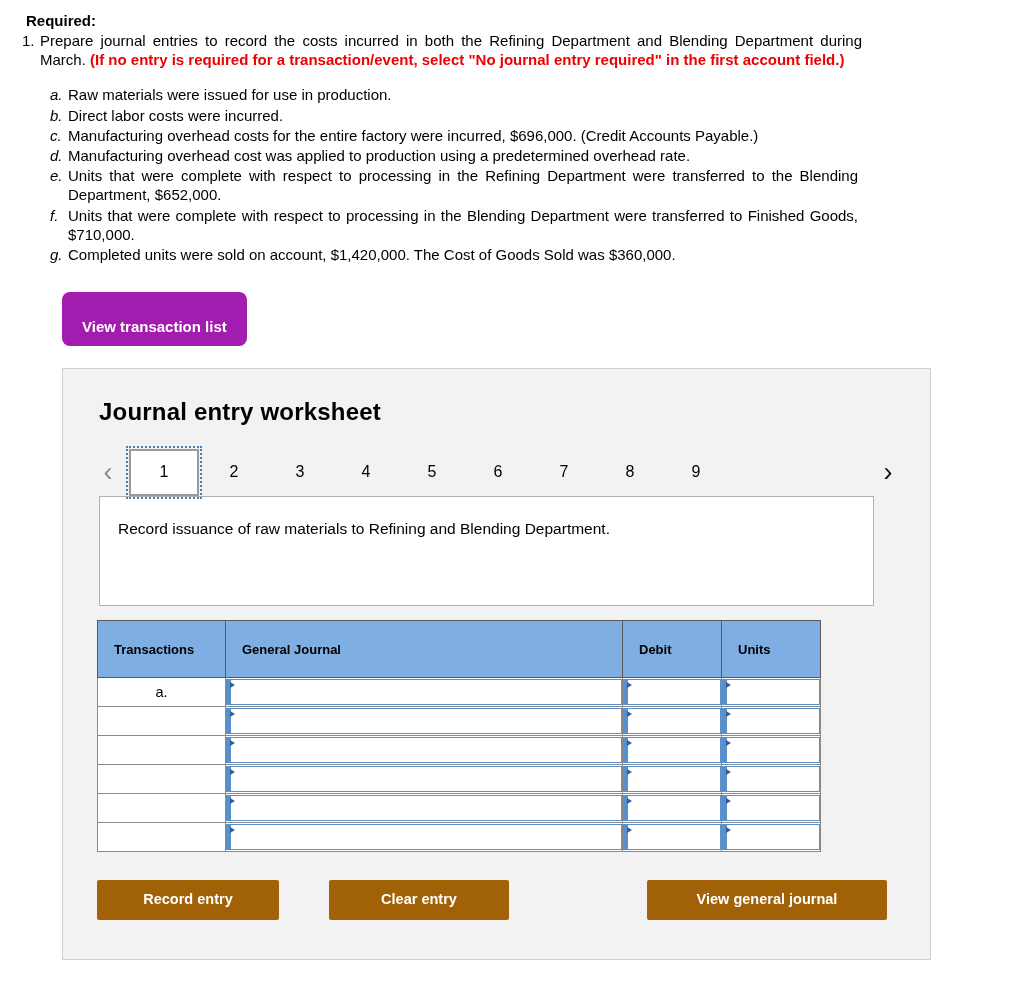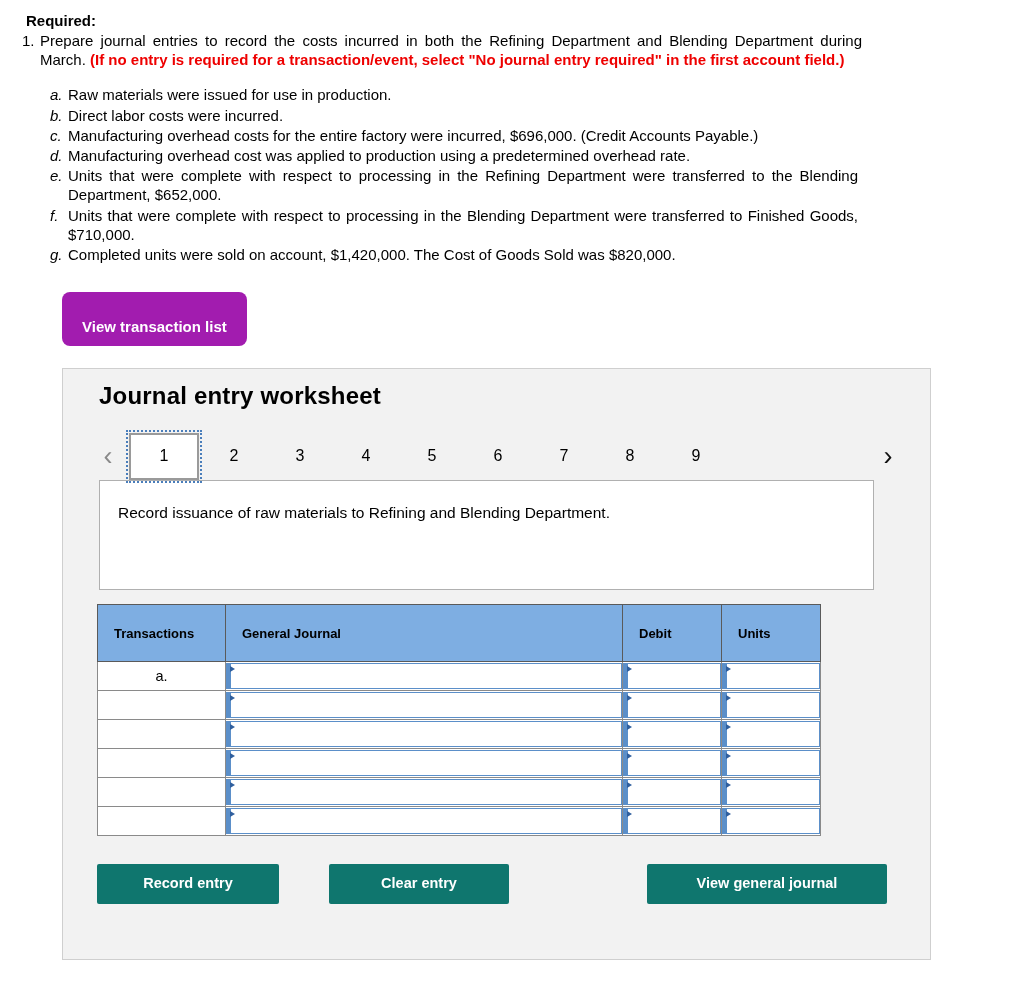--- a/index.html
+++ b/index.html
@@ -88,21 +88,21 @@
     width: 869px;
     min-height: 592px;
     background: #f2f2f2;
     border: 1px solid #cfcfcf;
     box-sizing: border-box;
   }
   .panel-title {
     font-size: 24px;
     font-weight: bold;
     letter-spacing: 0.2px;
-    margin: 13px 0 0 36px;
+    margin: 29px 0 0 36px;
   }
 
   
   .tabs {
     display: flex;
     align-items: center;
     margin: 22px 0 0 30px;
     width: 810px;
     height: 48px;
     position: relative;
@@ -219,21 +219,21 @@
   }
 
   
   .footer-btns {
     display: flex;
     align-items: center;
     margin: 28px 0 0 34px;
     width: 790px;
   }
   .btn-sm {
-    background: #0f766e;
+    background: #a16207;
     color: #ffffff;
     font-weight: bold;
     font-size: 14.5px;
     border: none;
     padding: 12px 0 13px 0;
     cursor: pointer;
     font-family: "Liberation Sans", sans-serif;
     line-height: 1;
     border-radius: 2px;
     text-align: center;
@@ -273,21 +273,21 @@
     <div class="abc-row">
       <span class="abc-letter">e.</span>
       <span class="abc-text">Units that were complete with respect to processing in the Refining Department were transferred to the Blending Department, $652,000.</span>
     </div>
     <div class="abc-row">
       <span class="abc-letter">f.</span>
       <span class="abc-text">Units that were complete with respect to processing in the Blending Department were transferred to Finished Goods, $710,000.</span>
     </div>
     <div class="abc-row">
       <span class="abc-letter">g.</span>
-      <span class="abc-text nojustify">Completed units were sold on account, $1,420,000. The Cost of Goods Sold was $820,000.</span>
+      <span class="abc-text nojustify">Completed units were sold on account, $1,420,000. The Cost of Goods Sold was $360,000.</span>
     </div>
   </div>
 </div>
 
 <div class="vt-wrap">
   <button class="btn">View transaction list</button>
 </div>
 
 <div class="panel">
 

